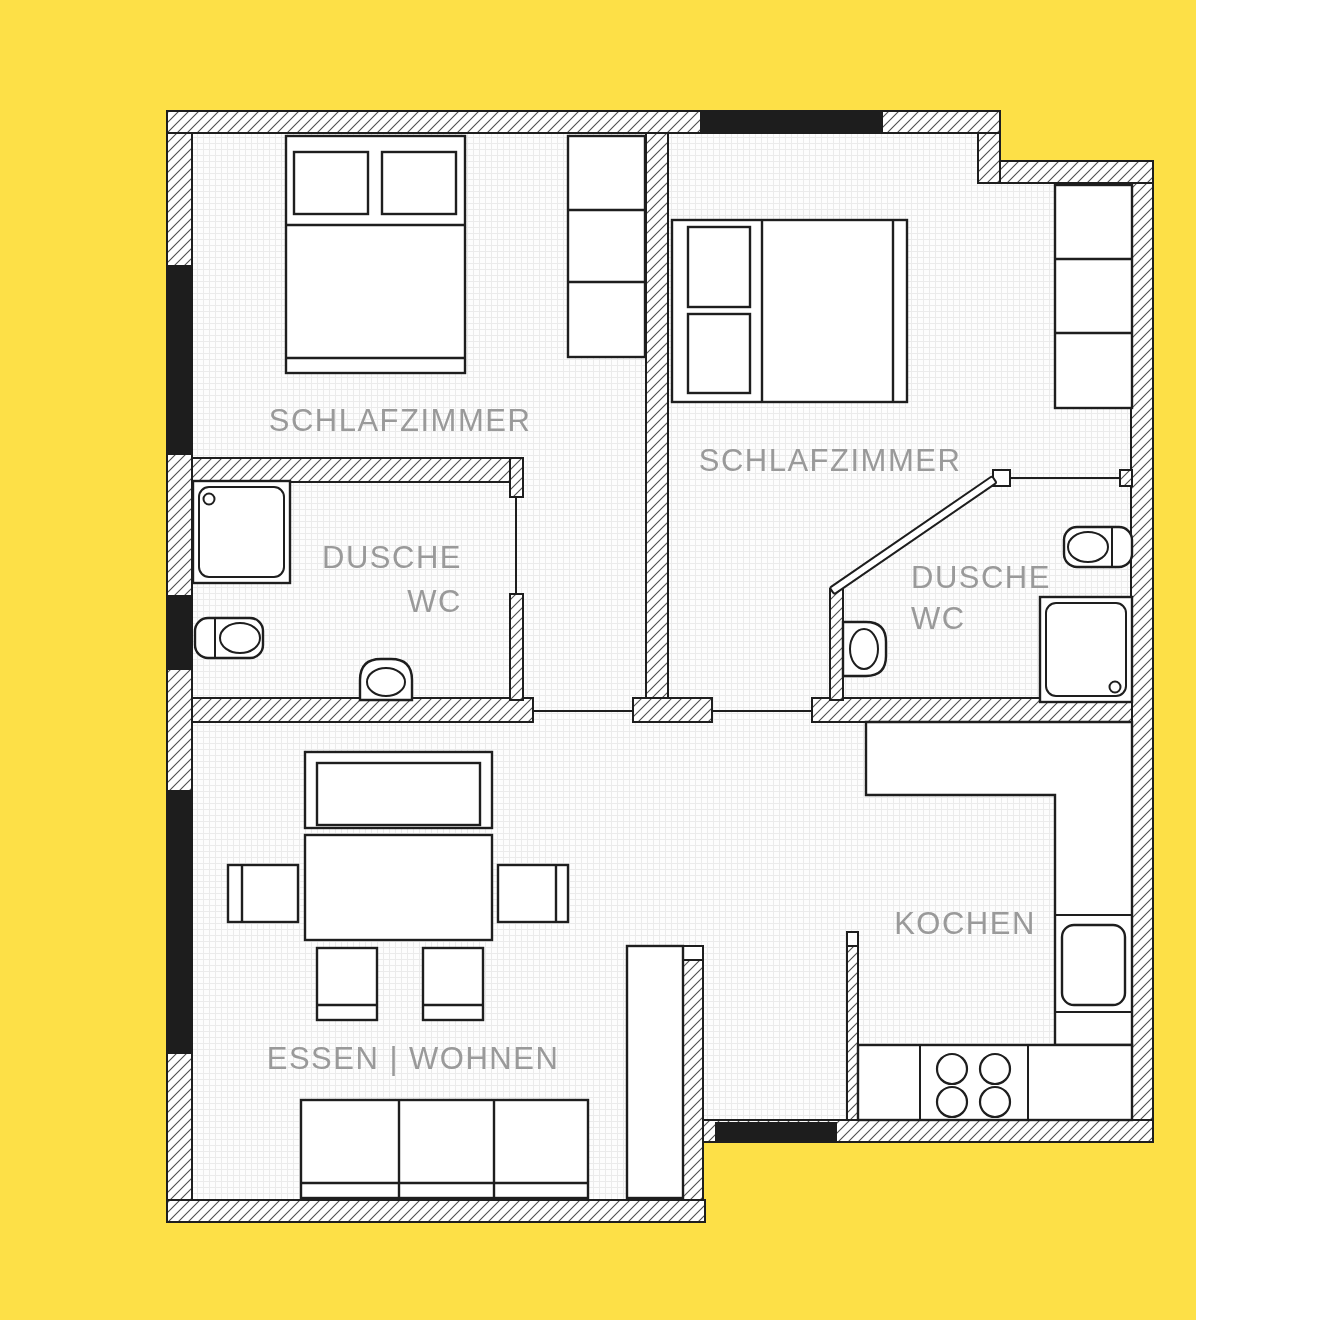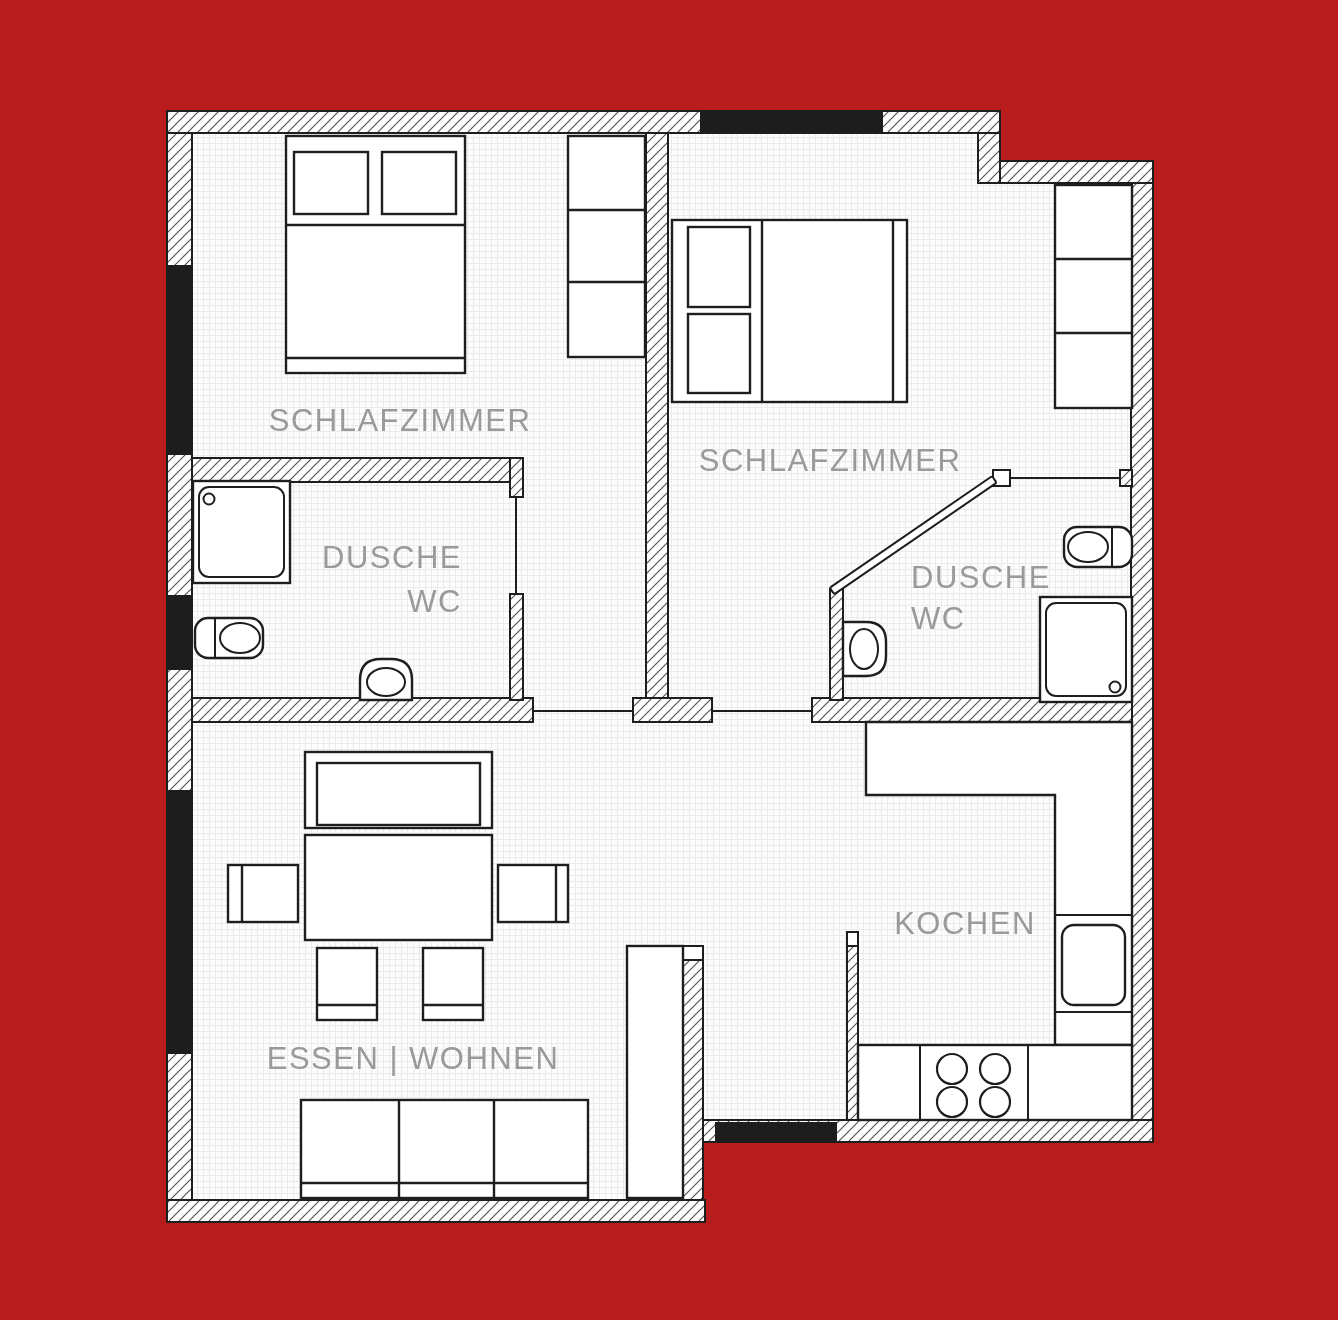--- a/index.html
+++ b/index.html
@@ -1,16 +1,16 @@
 <!DOCTYPE html>
 <html><head>
 <meta charset="utf-8">
 <style>
   html,body{margin:0;padding:0;background:#ffffff;}
-  .canvas{position:relative;width:1338px;height:1320px;background:#b91c1c;overflow:hidden;}
+  .canvas{position:relative;width:1196px;height:1320px;background:#fde047;overflow:hidden;}
   svg{display:block;}
   .room-label{
     font-family:"Liberation Sans", sans-serif;
     font-size:31px;
     font-weight:300;
     letter-spacing:1.5px;
     fill:#9a9a9a;
   }
 </style>
 </head>

